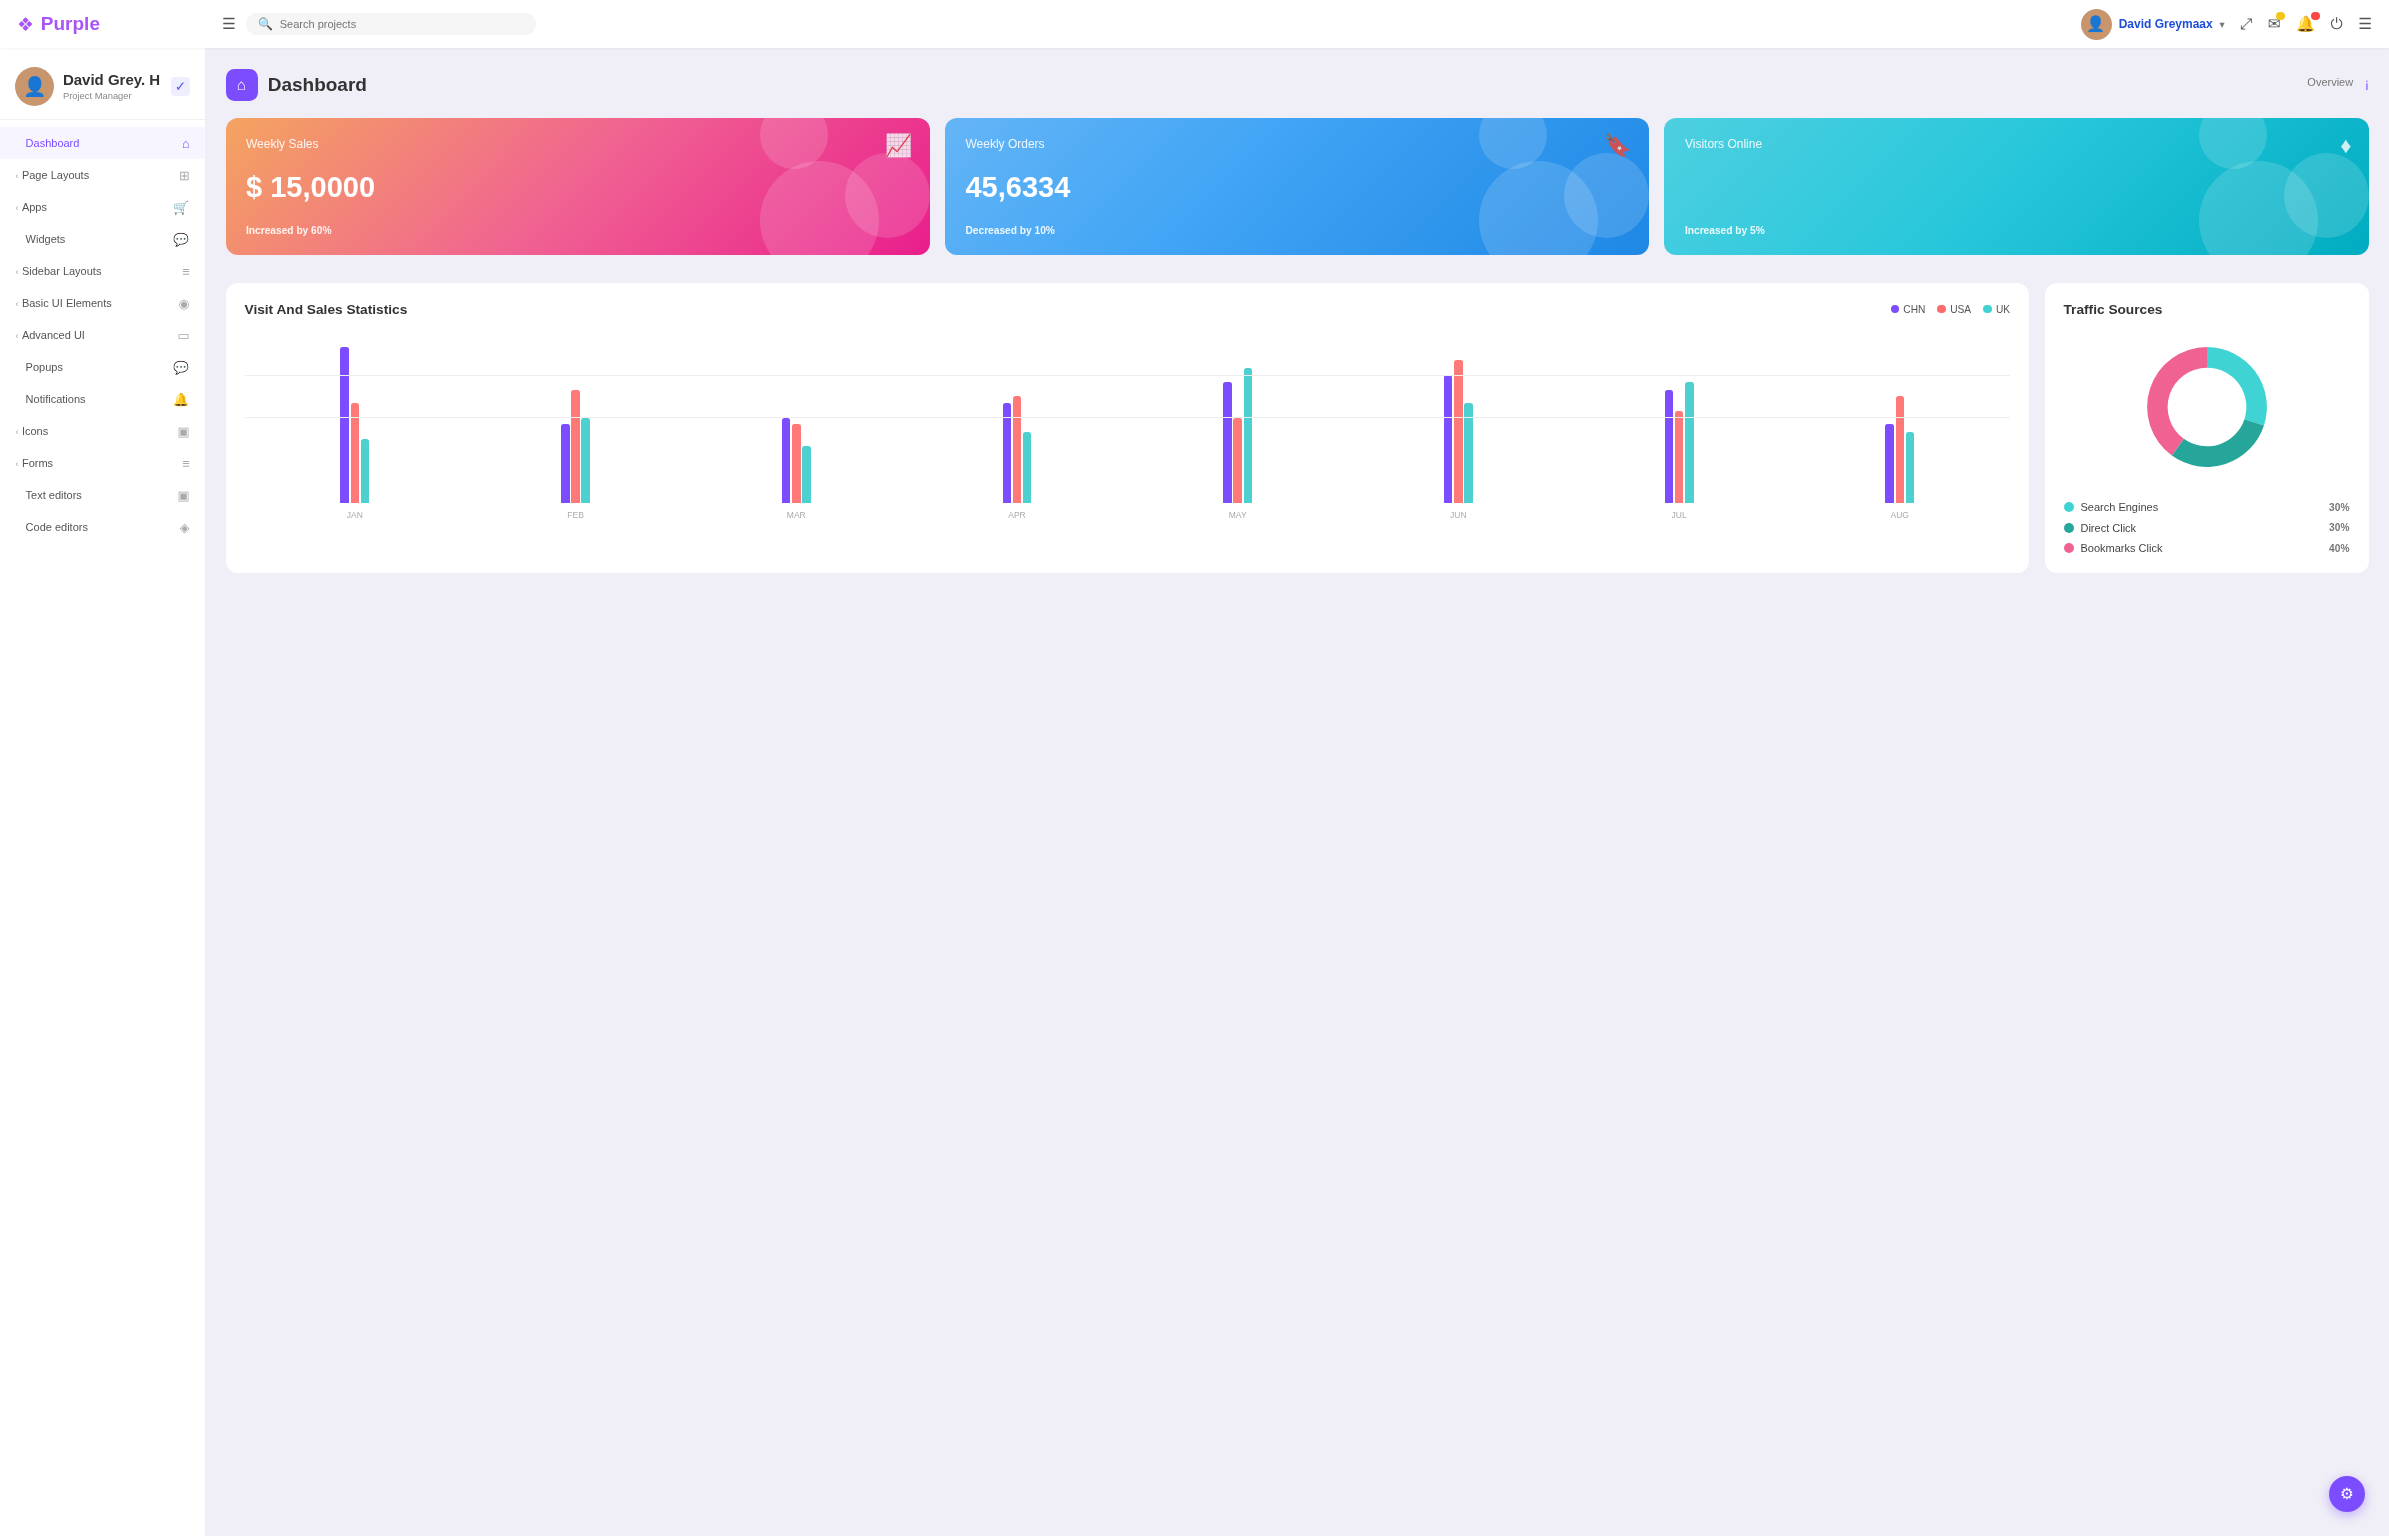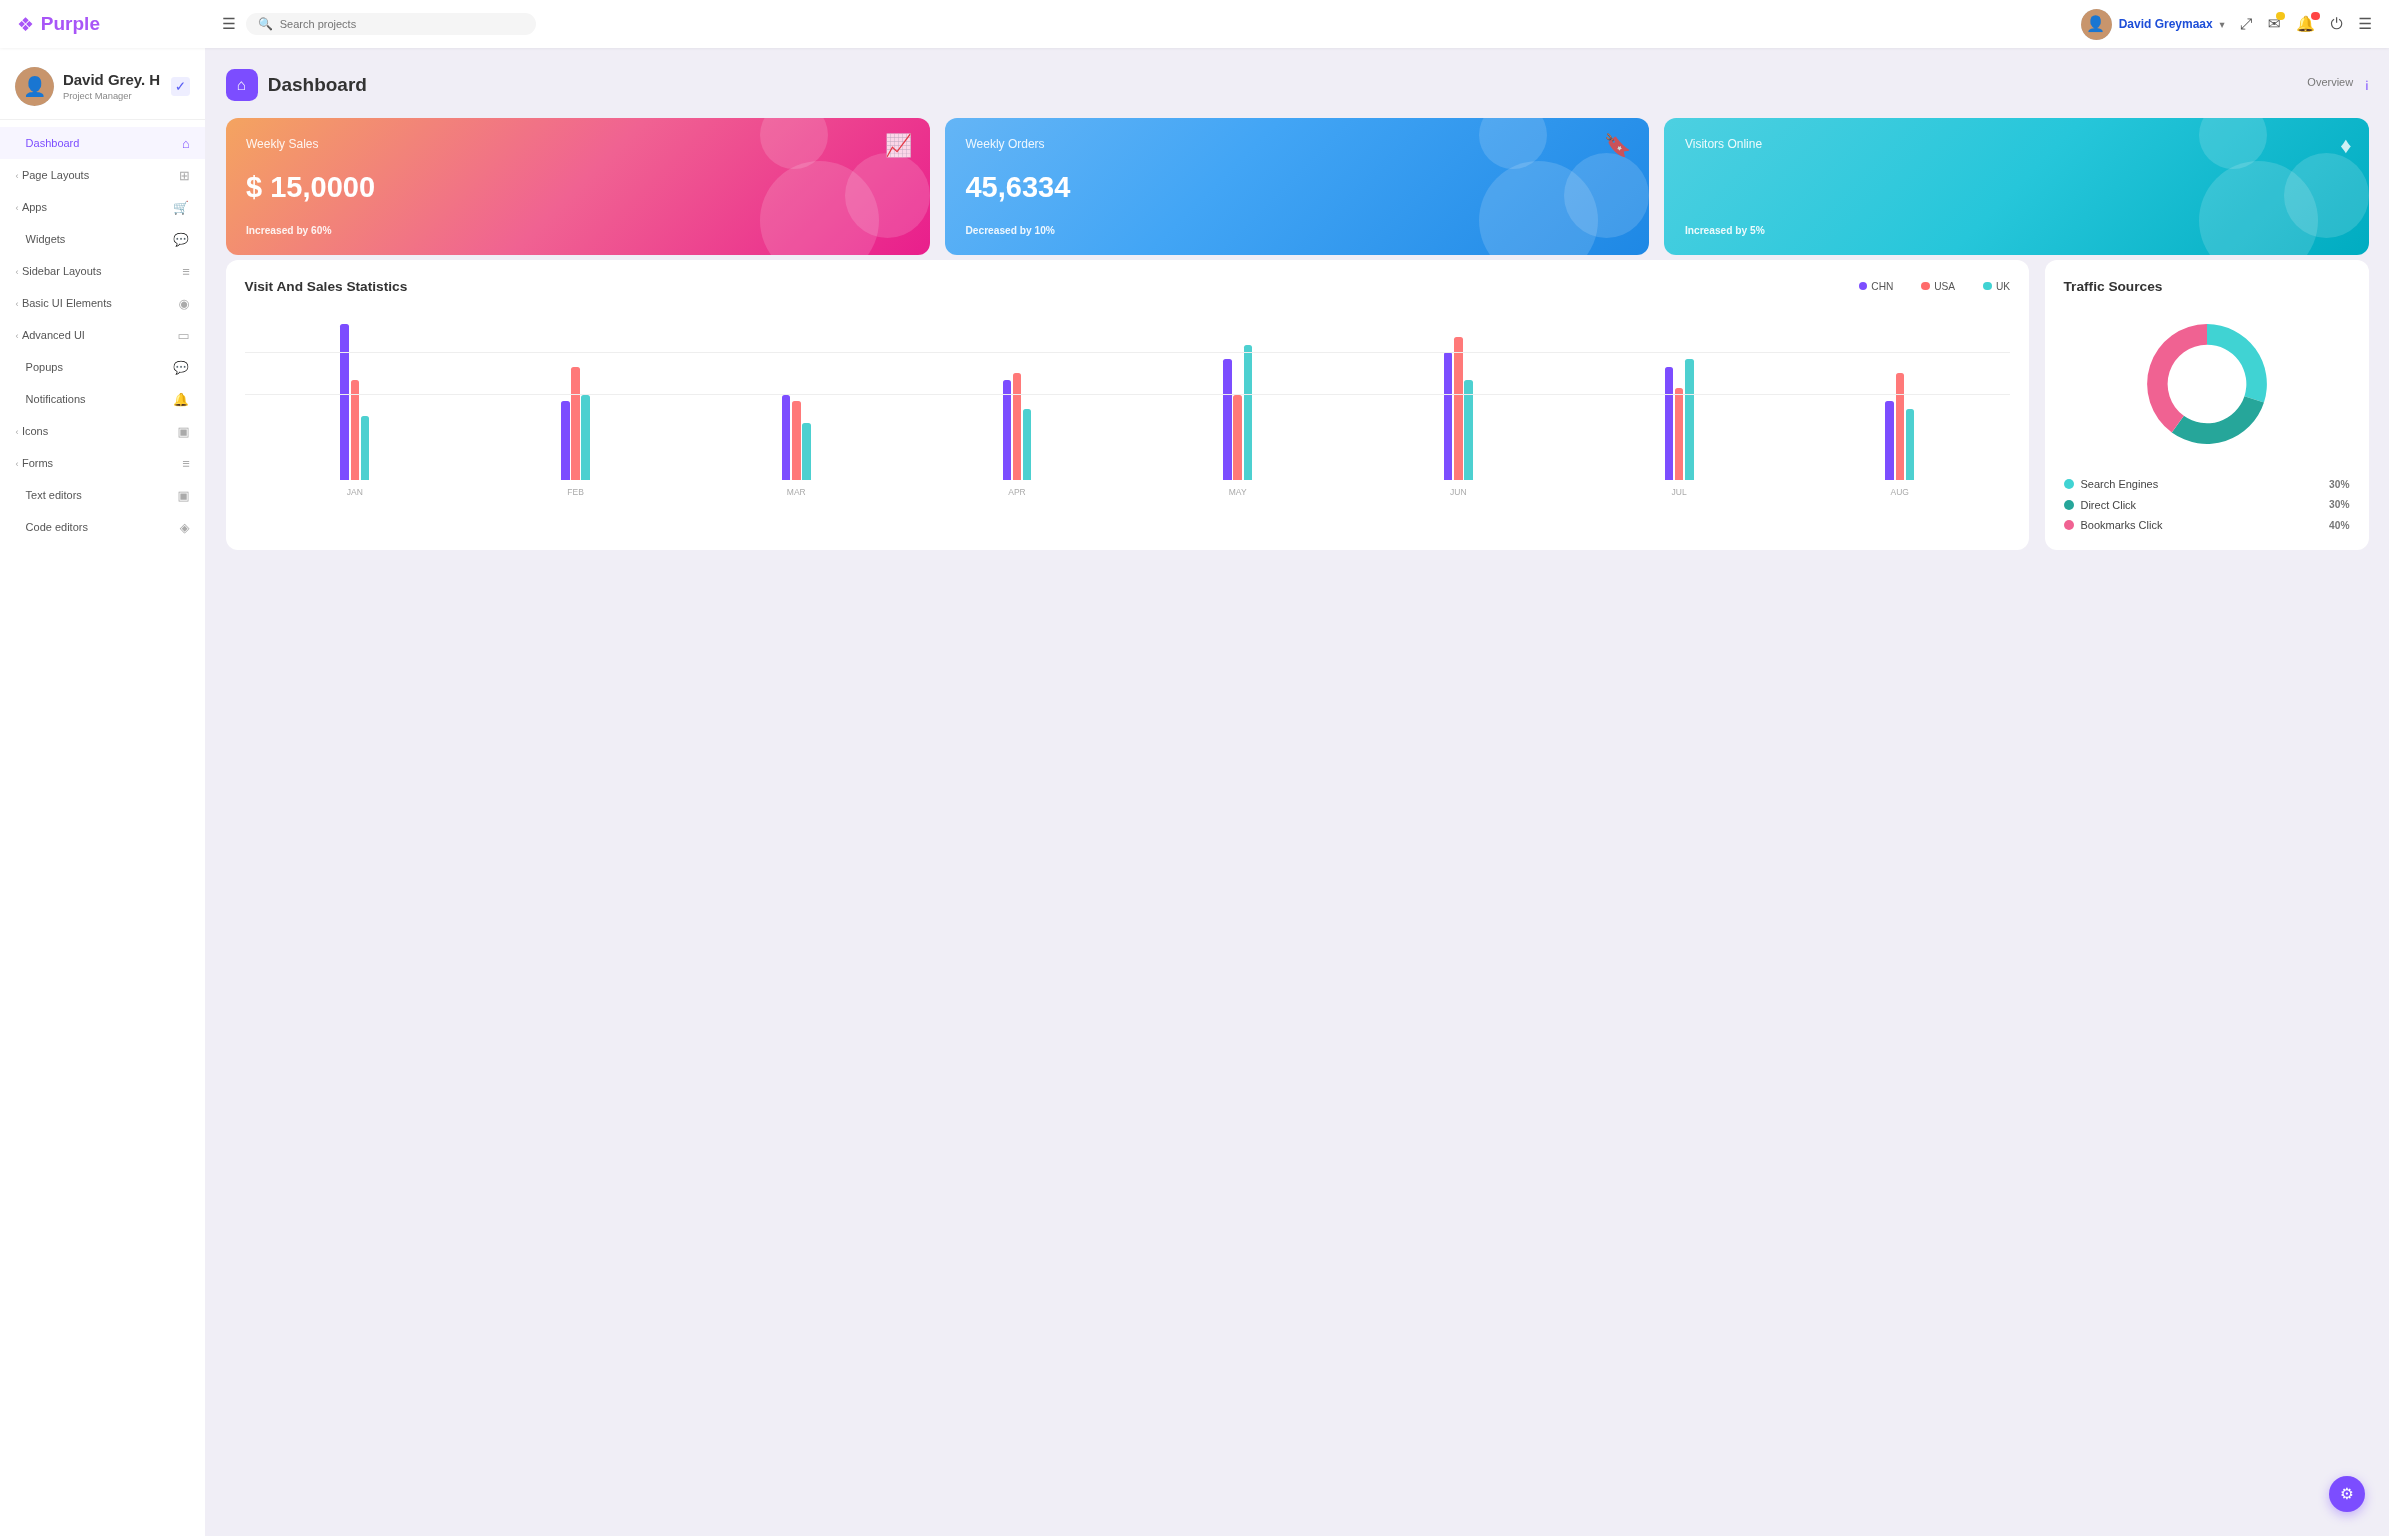--- a/index.html
+++ b/index.html
@@ -64,42 +64,42 @@
 
     
     .page-header { display: flex; align-items: center; justify-content: space-between; margin-bottom: 17px; }
     .page-title-wrap { display: flex; align-items: center; gap: 10.2px; }
     .page-icon { background: #7c4dff; color: #fff; border-radius: 8.5px; width: 32px; height: 32px; display: flex; align-items: center; justify-content: center; font-size: 15.4px; }
     .page-title { font-size: 19px; font-weight: 700; color: #333; }
     .overview-btn { display: flex; align-items: flex-start; gap: 12px; color: #777; font-size: 11px; cursor: pointer; }
     .overview-btn .info-icon { color: #7c4dff; font-size: 12.8px; }
 
     
-    .stat-cards { display: grid; grid-template-columns: repeat(3, 1fr); gap: 15.4px; margin-bottom: 5px; }
+    .stat-cards { display: grid; grid-template-columns: repeat(3, 1fr); gap: 15.4px; margin-bottom: 28px; }
     .stat-card { border-radius: 12px; padding: 19px 20.5px; color: #fff; position: relative; overflow: hidden; min-height: 137px; display: flex; flex-direction: column; justify-content: space-between; }
     .stat-card.card-sales { background: linear-gradient(135deg, #f4a460 0%, #f06292 50%, #e91e8c 100%); }
     .stat-card.card-orders { background: linear-gradient(135deg, #64b5f6 0%, #42a5f5 40%, #1e88e5 100%); }
     .stat-card.card-visitors { background: linear-gradient(135deg, #4dd0e1 0%, #26c6da 50%, #00acc1 100%); }
     .stat-card .card-label { font-size: 12px; font-weight: 500; opacity: 0.9; }
     .stat-card .card-value { font-size: 29px; font-weight: 700; margin: 5.1px 0; }
     .stat-card .card-change { font-size: 10.2px; font-weight: 600; opacity: 0.9; }
     .stat-card .card-icon { position: absolute; top: 15.4px; right: 17px; font-size: 22px; opacity: 0.8; }
     .stat-card .circle-deco { position: absolute; border-radius: 50%; background: rgba(255,255,255,0.15); }
     .circle1 { width: 119px; height: 119px; bottom: -25.6px; right: 51px; }
     .circle2 { width: 85px; height: 85px; bottom: 17px; right: 0; }
     .circle3 { width: 68px; height: 68px; top: -17px; right: 102px; }
 
     
     .lower-section { display: grid; grid-template-columns: 1fr 324px; gap: 15.4px; }
 
     
     .chart-card { background: #fff; border-radius: 12px; padding: 19px; }
     .chart-card-header { display: flex; align-items: center; justify-content: space-between; margin-bottom: 15.4px; }
     .chart-title { font-size: 13.7px; font-weight: 700; color: #333; }
-    .chart-legend { display: flex; align-items: center; gap: 28px; text-align: right; }
+    .chart-legend { display: flex; align-items: center; gap: 12px; text-align: right; }
     .legend-item { display: flex; align-items: center; gap: 4.3px; font-size: 10.2px; color: #555; }
     .legend-dot { width: 8.5px; height: 8.5px; border-radius: 50%; }
 
     .bar-chart { display: flex; align-items: flex-end; gap: 0; height: 171px; padding-bottom: 0; }
     .bar-group { display: flex; align-items: flex-end; gap: 1.7px; flex: 1; justify-content: center; }
     .bar { border-radius: 2.6px 2.6px 0 0; width: 8.5px; }
     .bar-purple { background: #7c4dff; }
     .bar-coral { background: #ff7979; }
     .bar-cyan { background: #4dd0d0; }
 

